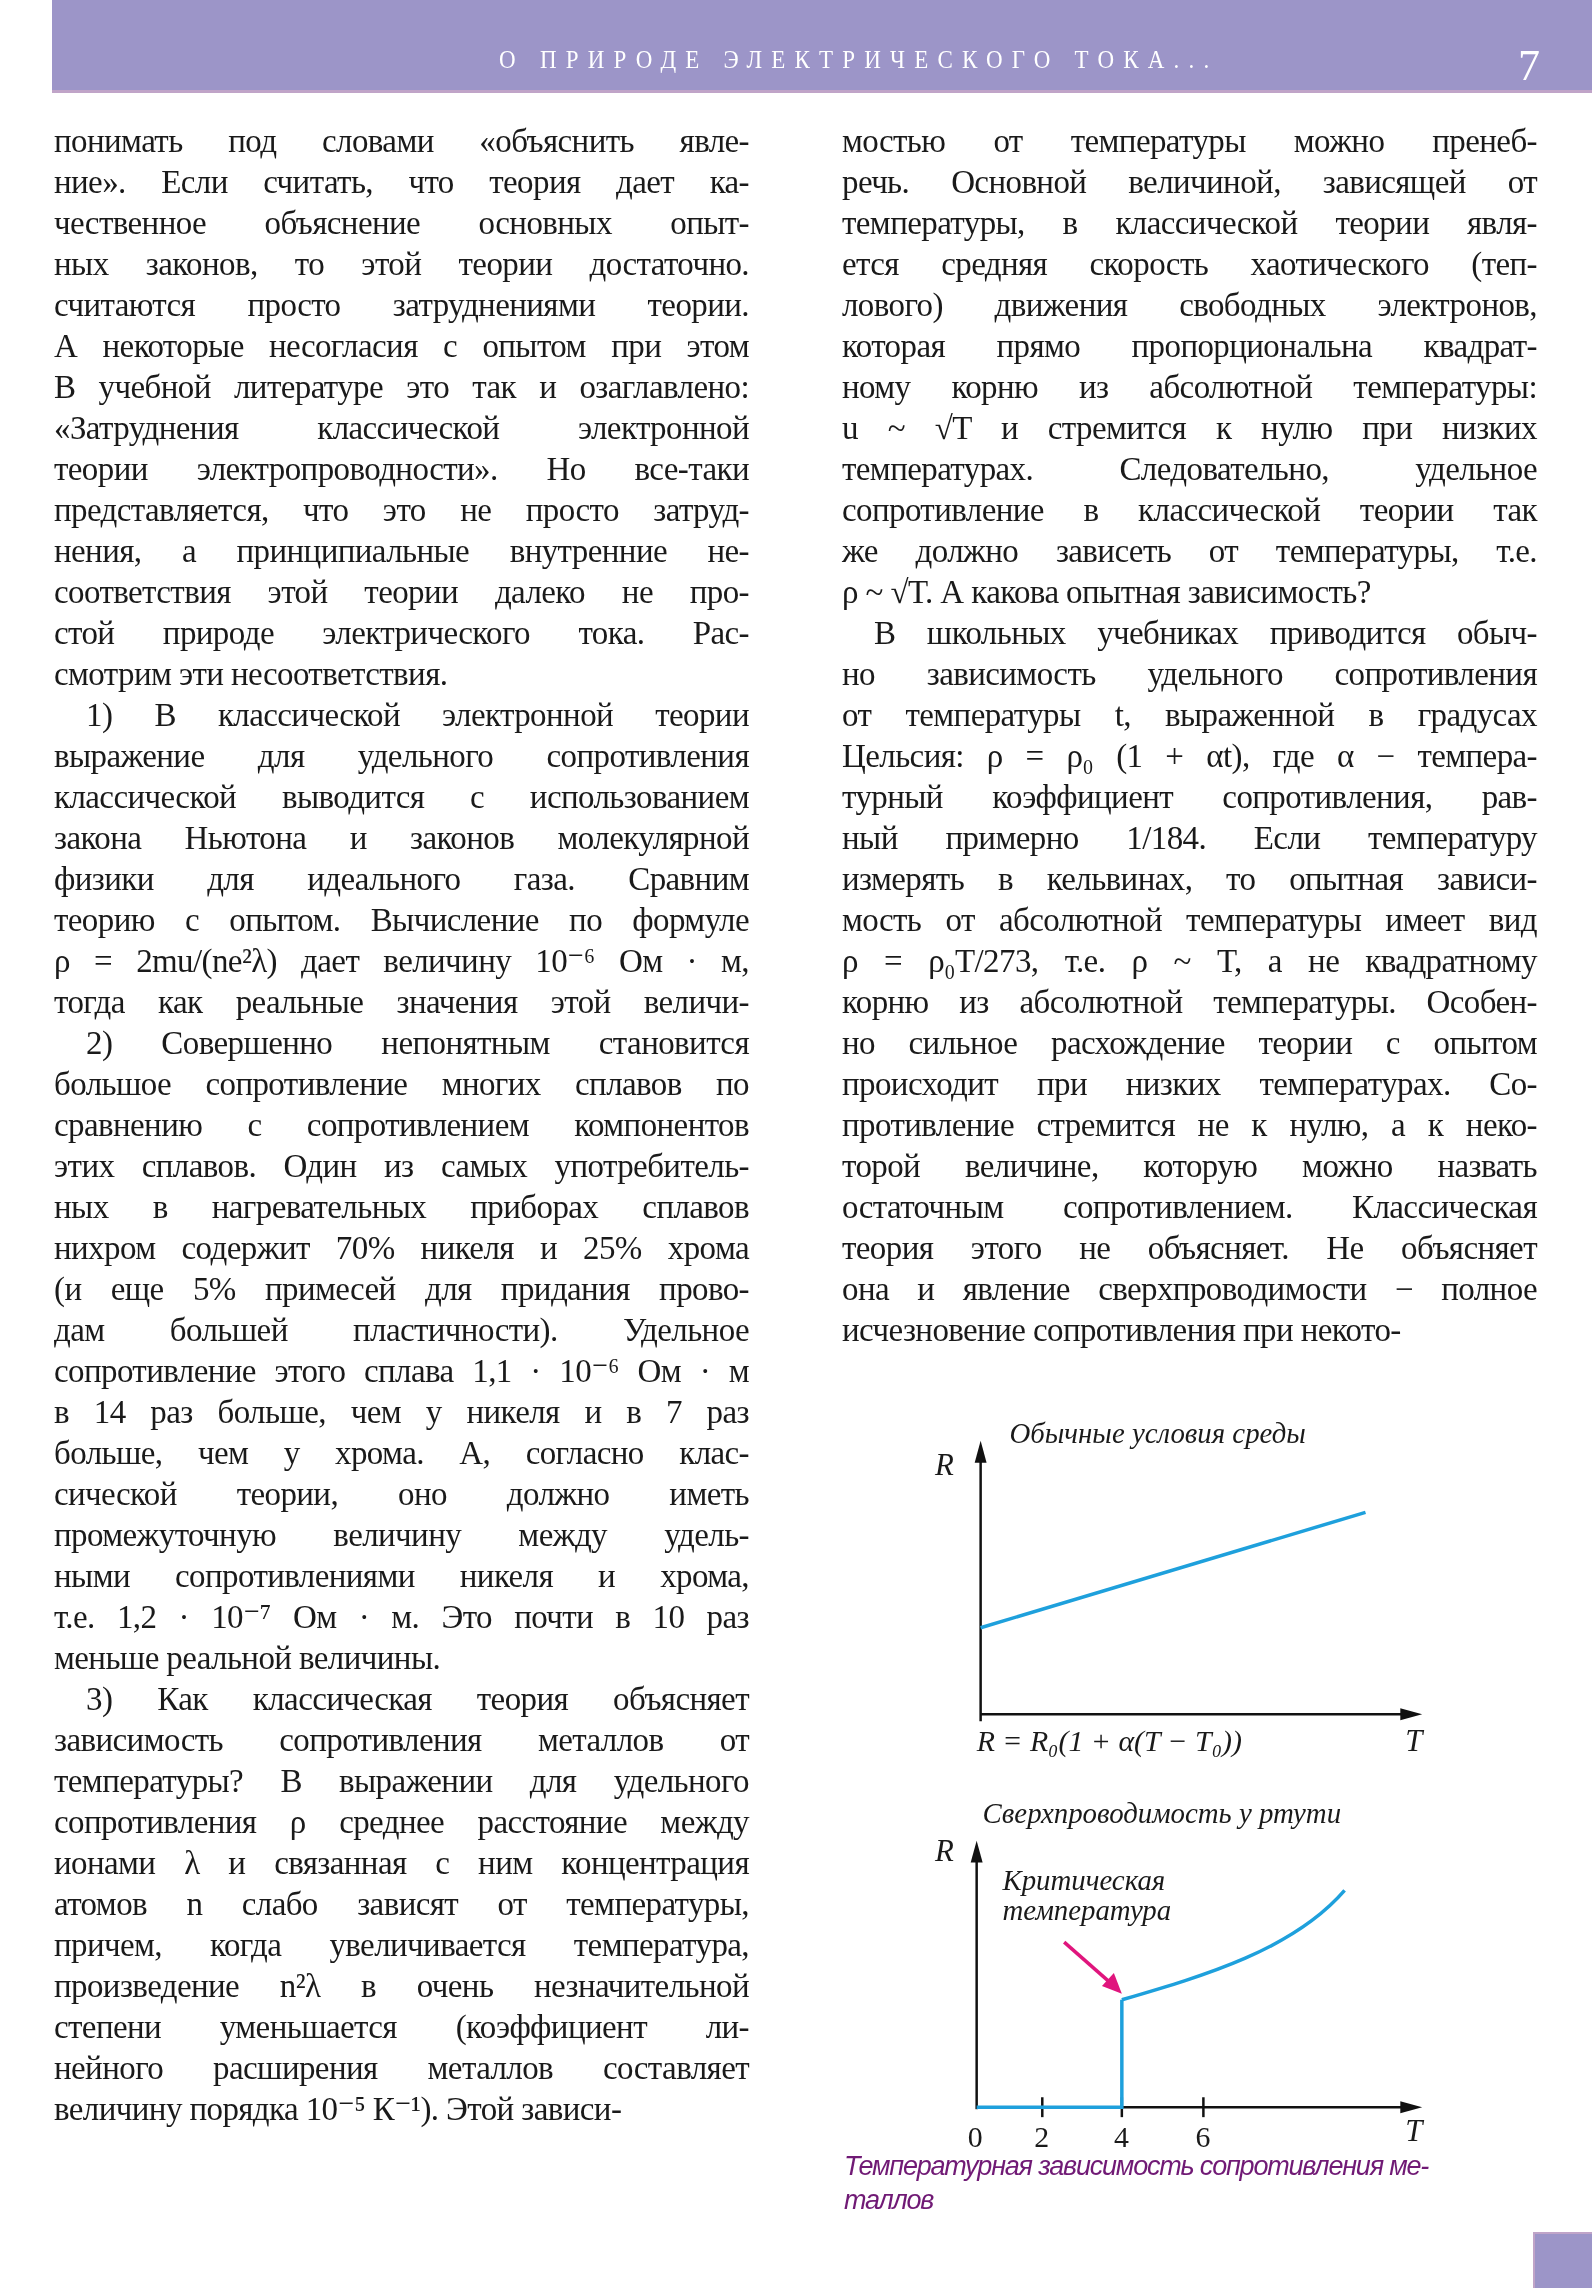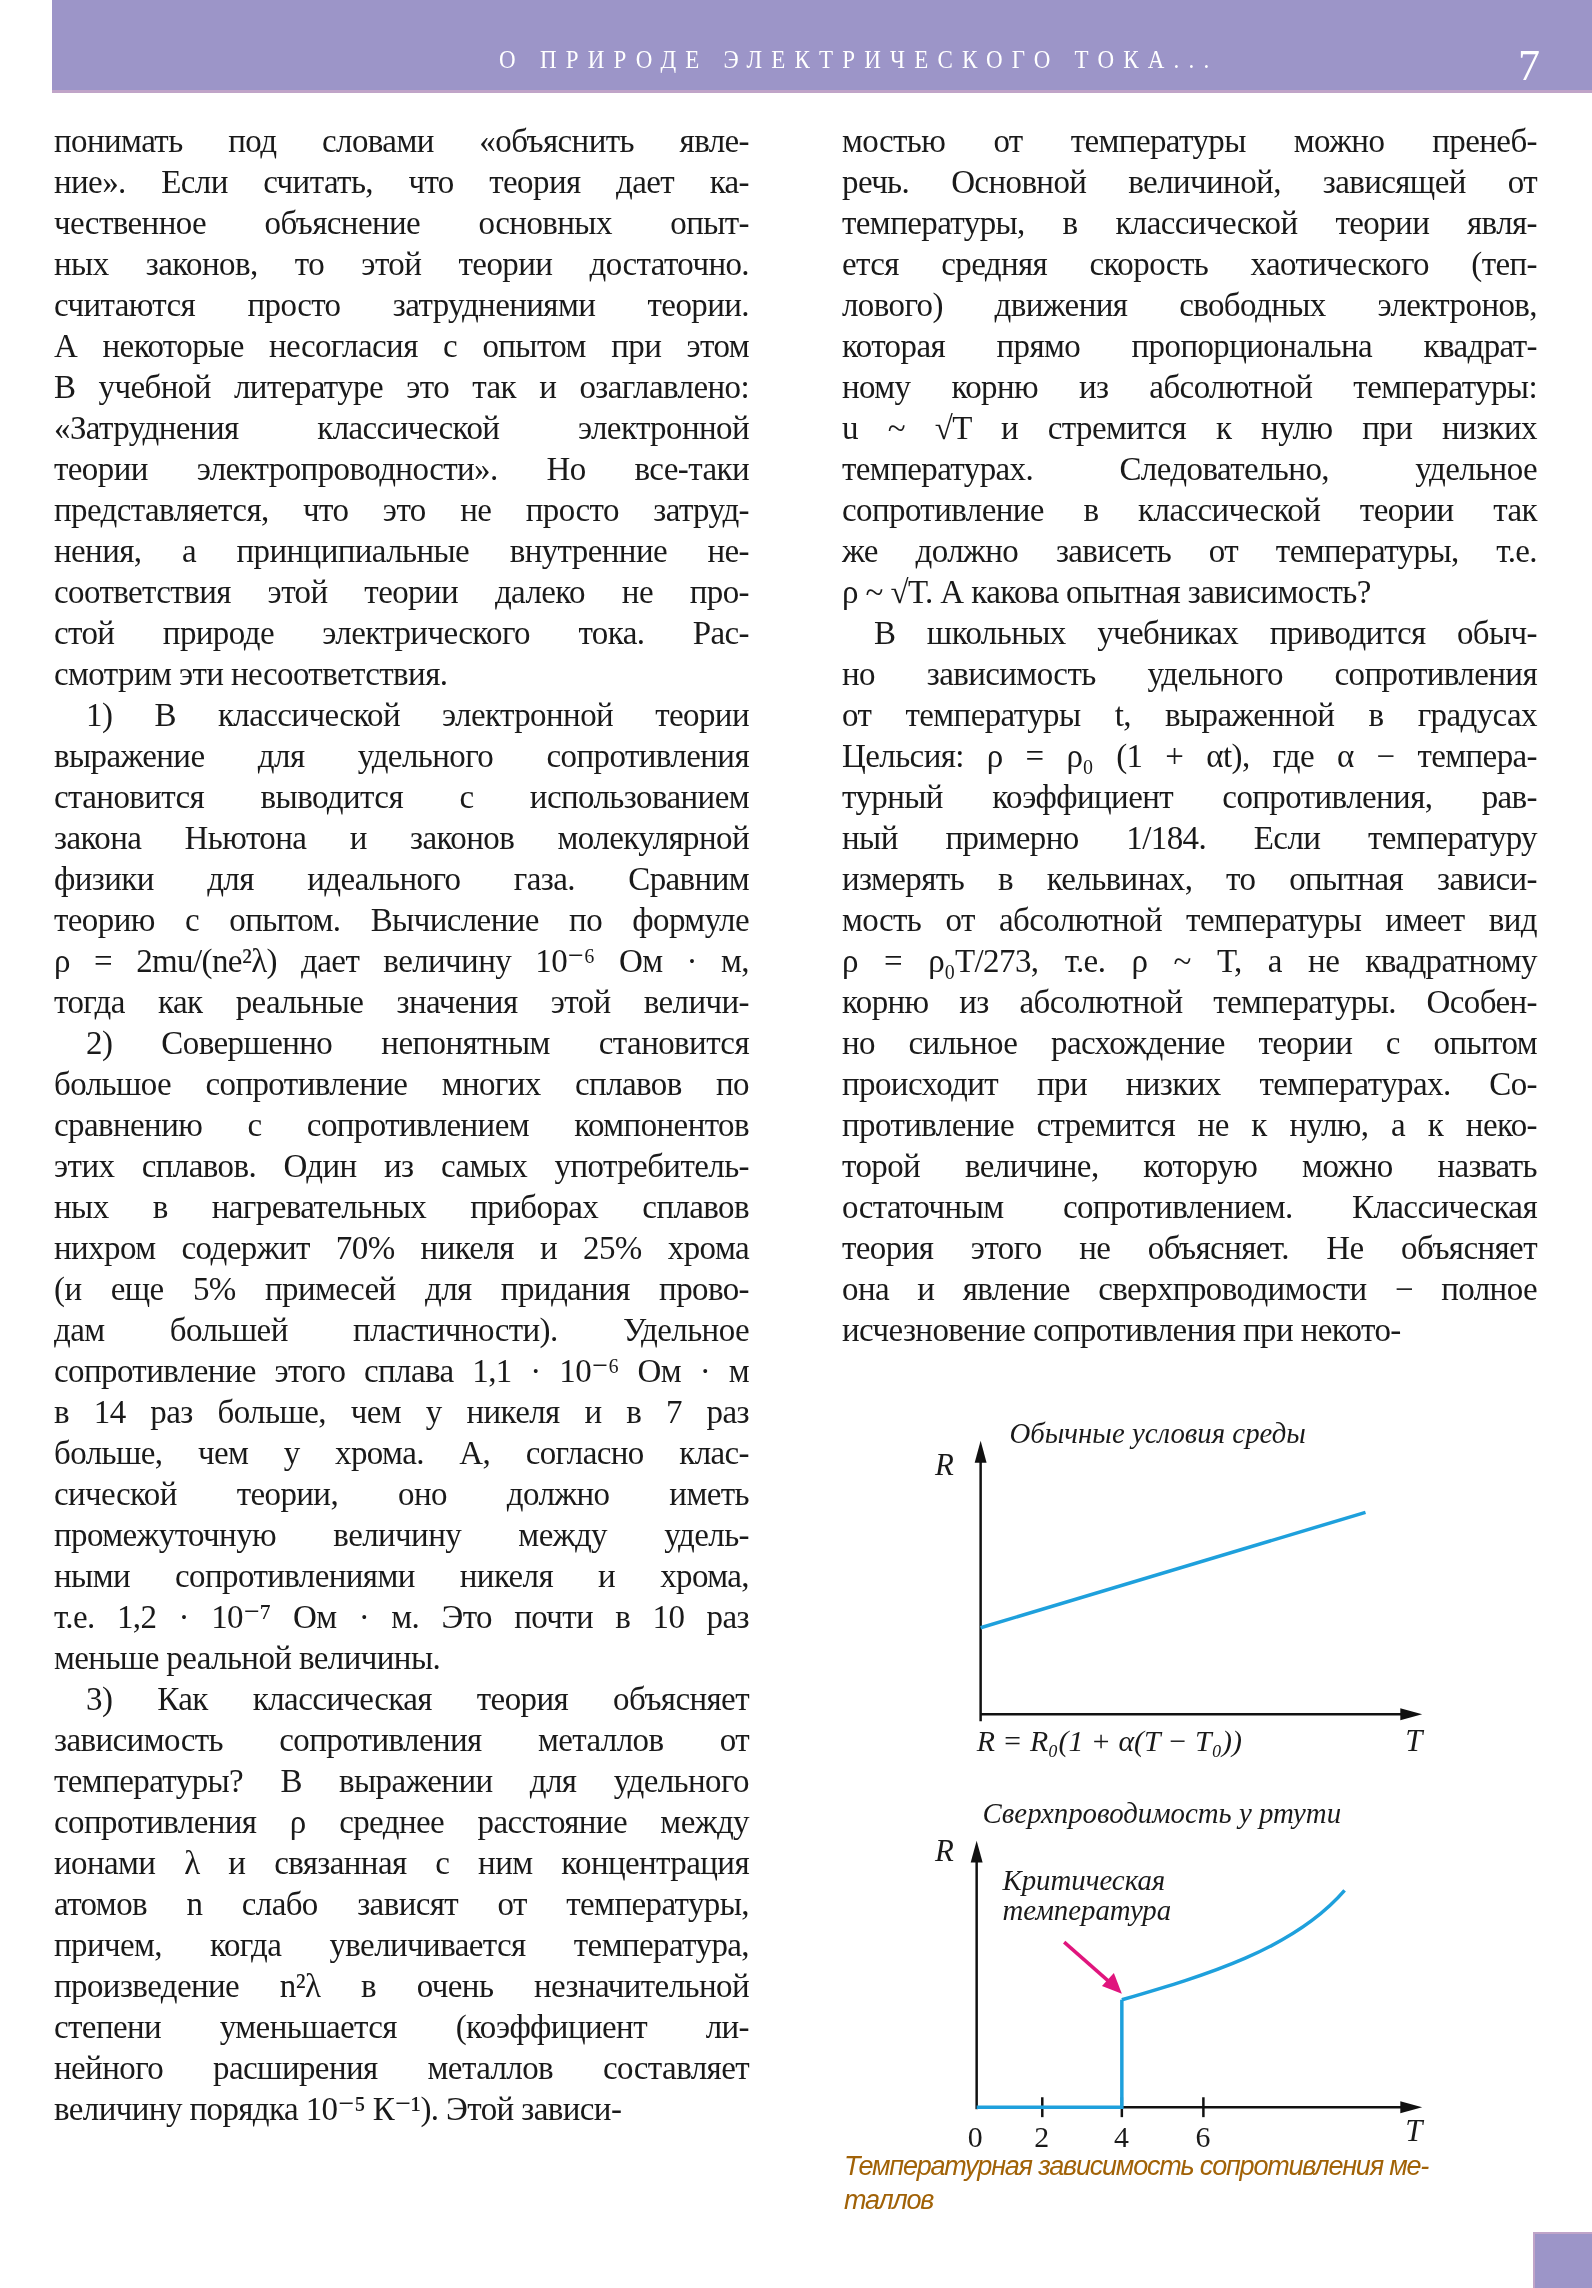--- a/index.html
+++ b/index.html
@@ -40,21 +40,21 @@
     transform-origin: left center;
     letter-spacing: -0.6px;
   }
   .line.last { text-align-last: left; }
   .line.indent { padding-left: 32px; }
   .chart { position: absolute; }
   .chart svg text { font-family: "Liberation Serif", serif; }
   .caption {
     position: absolute; left: 844px; top: 2149px; width: 697px;
     font-family: "Liberation Sans", sans-serif; font-style: italic;
-    font-size: 27px; line-height: 34px; letter-spacing: -1.2px; color: #a16207;
+    font-size: 27px; line-height: 34px; letter-spacing: -1.2px; color: #701a75;
   }
 </style>
 </head>
 <body>
 
 <div class="header-band">
   <div class="header-title">О ПРИРОДЕ ЭЛЕКТРИЧЕСКОГО ТОКА...</div>
   <div class="page-number">7</div>
 </div>
 
@@ -68,21 +68,21 @@
     <span class="line" style="display: block;">В учебной литературе это так и озаглавлено:</span>
     <span class="line" style="display: block;">«Затруднения классической электронной</span>
     <span class="line" style="display: block;">теории электропроводности». Но все-таки</span>
     <span class="line" style="display: block;">представляется, что это не просто затруд-</span>
     <span class="line" style="display: block;">нения, а принципиальные внутренние не-</span>
     <span class="line" style="display: block;">соответствия этой теории далеко не про-</span>
     <span class="line" style="display: block;">стой природе электрического тока. Рас-</span>
     <span class="line last" style="display: block;">смотрим эти несоответствия.</span>
     <span class="line indent" style="display: block;">1) В классической электронной теории</span>
     <span class="line" style="display: block;">выражение для удельного сопротивления</span>
-    <span class="line" style="display: block;">становится выводится с использованием</span>
+    <span class="line" style="display: block;">классической выводится с использованием</span>
     <span class="line" style="display: block;">закона Ньютона и законов молекулярной</span>
     <span class="line" style="display: block;">физики для идеального газа. Сравним</span>
     <span class="line" style="display: block;">теорию с опытом. Вычисление по формуле</span>
     <span class="line" style="display: block;">ρ = 2mu/(ne²λ) дает величину 10⁻⁶ Ом · м,</span>
     <span class="line" style="display: block;">тогда как реальные значения этой величи-</span>
     <span class="line indent" style="display: block;">2) Совершенно непонятным становится</span>
     <span class="line" style="display: block;">большое сопротивление многих сплавов по</span>
     <span class="line" style="display: block;">сравнению с сопротивлением компонентов</span>
     <span class="line" style="display: block;">этих сплавов. Один из самых употребитель-</span>
     <span class="line" style="display: block;">ных в нагревательных приборах сплавов</span>

